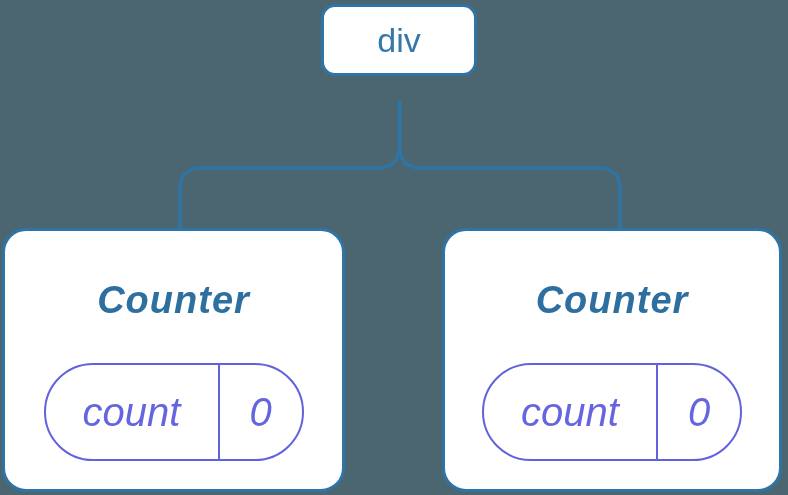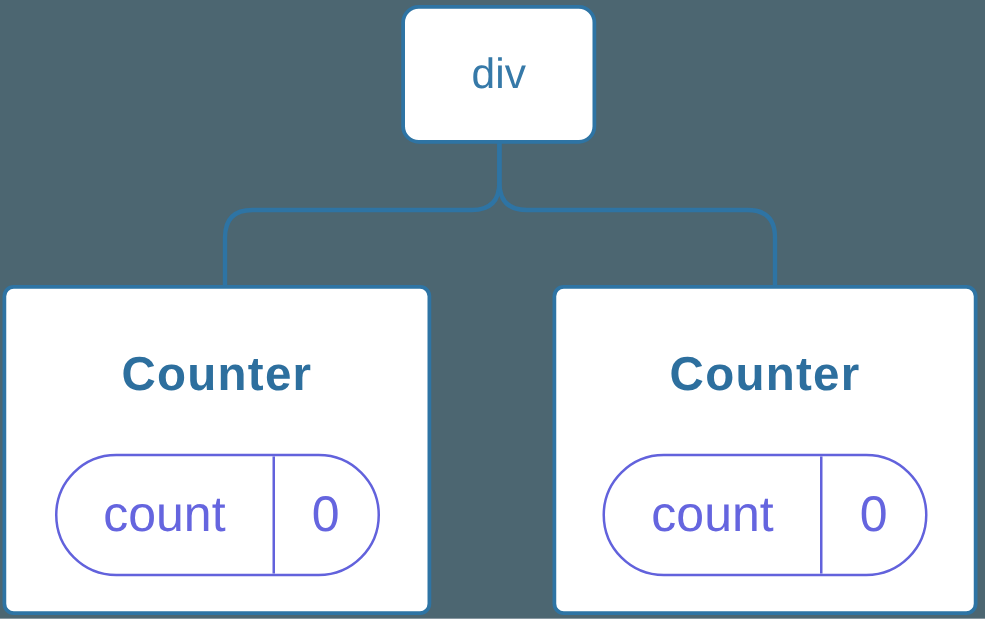--- a/index.html
+++ b/index.html
@@ -24,45 +24,46 @@
   .connector path {
     fill: none;
     stroke: #2e74a4;
     stroke-width: 3.5;
   }
   .node-root {
     position: absolute;
     left: 321px;
     top: 4px;
     width: 156px;
-    height: 111px;
+    height: 72px;
     box-sizing: border-box;
     background: #ffffff;
     border: 3.5px solid #2e74a4;
     border-radius: 14px;
     display: flex;
     align-items: center;
     justify-content: center;
     font-size: 34px;
     font-weight: 500;
     color: #3679a8;
   }
   .card {
     position: absolute;
     top: 228px;
     width: 343px;
     height: 264px;
     box-sizing: border-box;
     background: #ffffff;
     border: 3.5px solid #2e74a4;
-    border-radius: 9px;
+    border-radius: 24px;
     display: flex;
     flex-direction: column;
     align-items: center;
     padding-top: 46px;
+    font-style: italic;
   }
   .card-left  { left: 2px; }
   .card-right { left: 442px; width: 340px; }
   .card-title {
     font-size: 38px;
     font-weight: 600;
     letter-spacing: 1px;
     line-height: 46px;
     color: #2d6f9e;
   }

